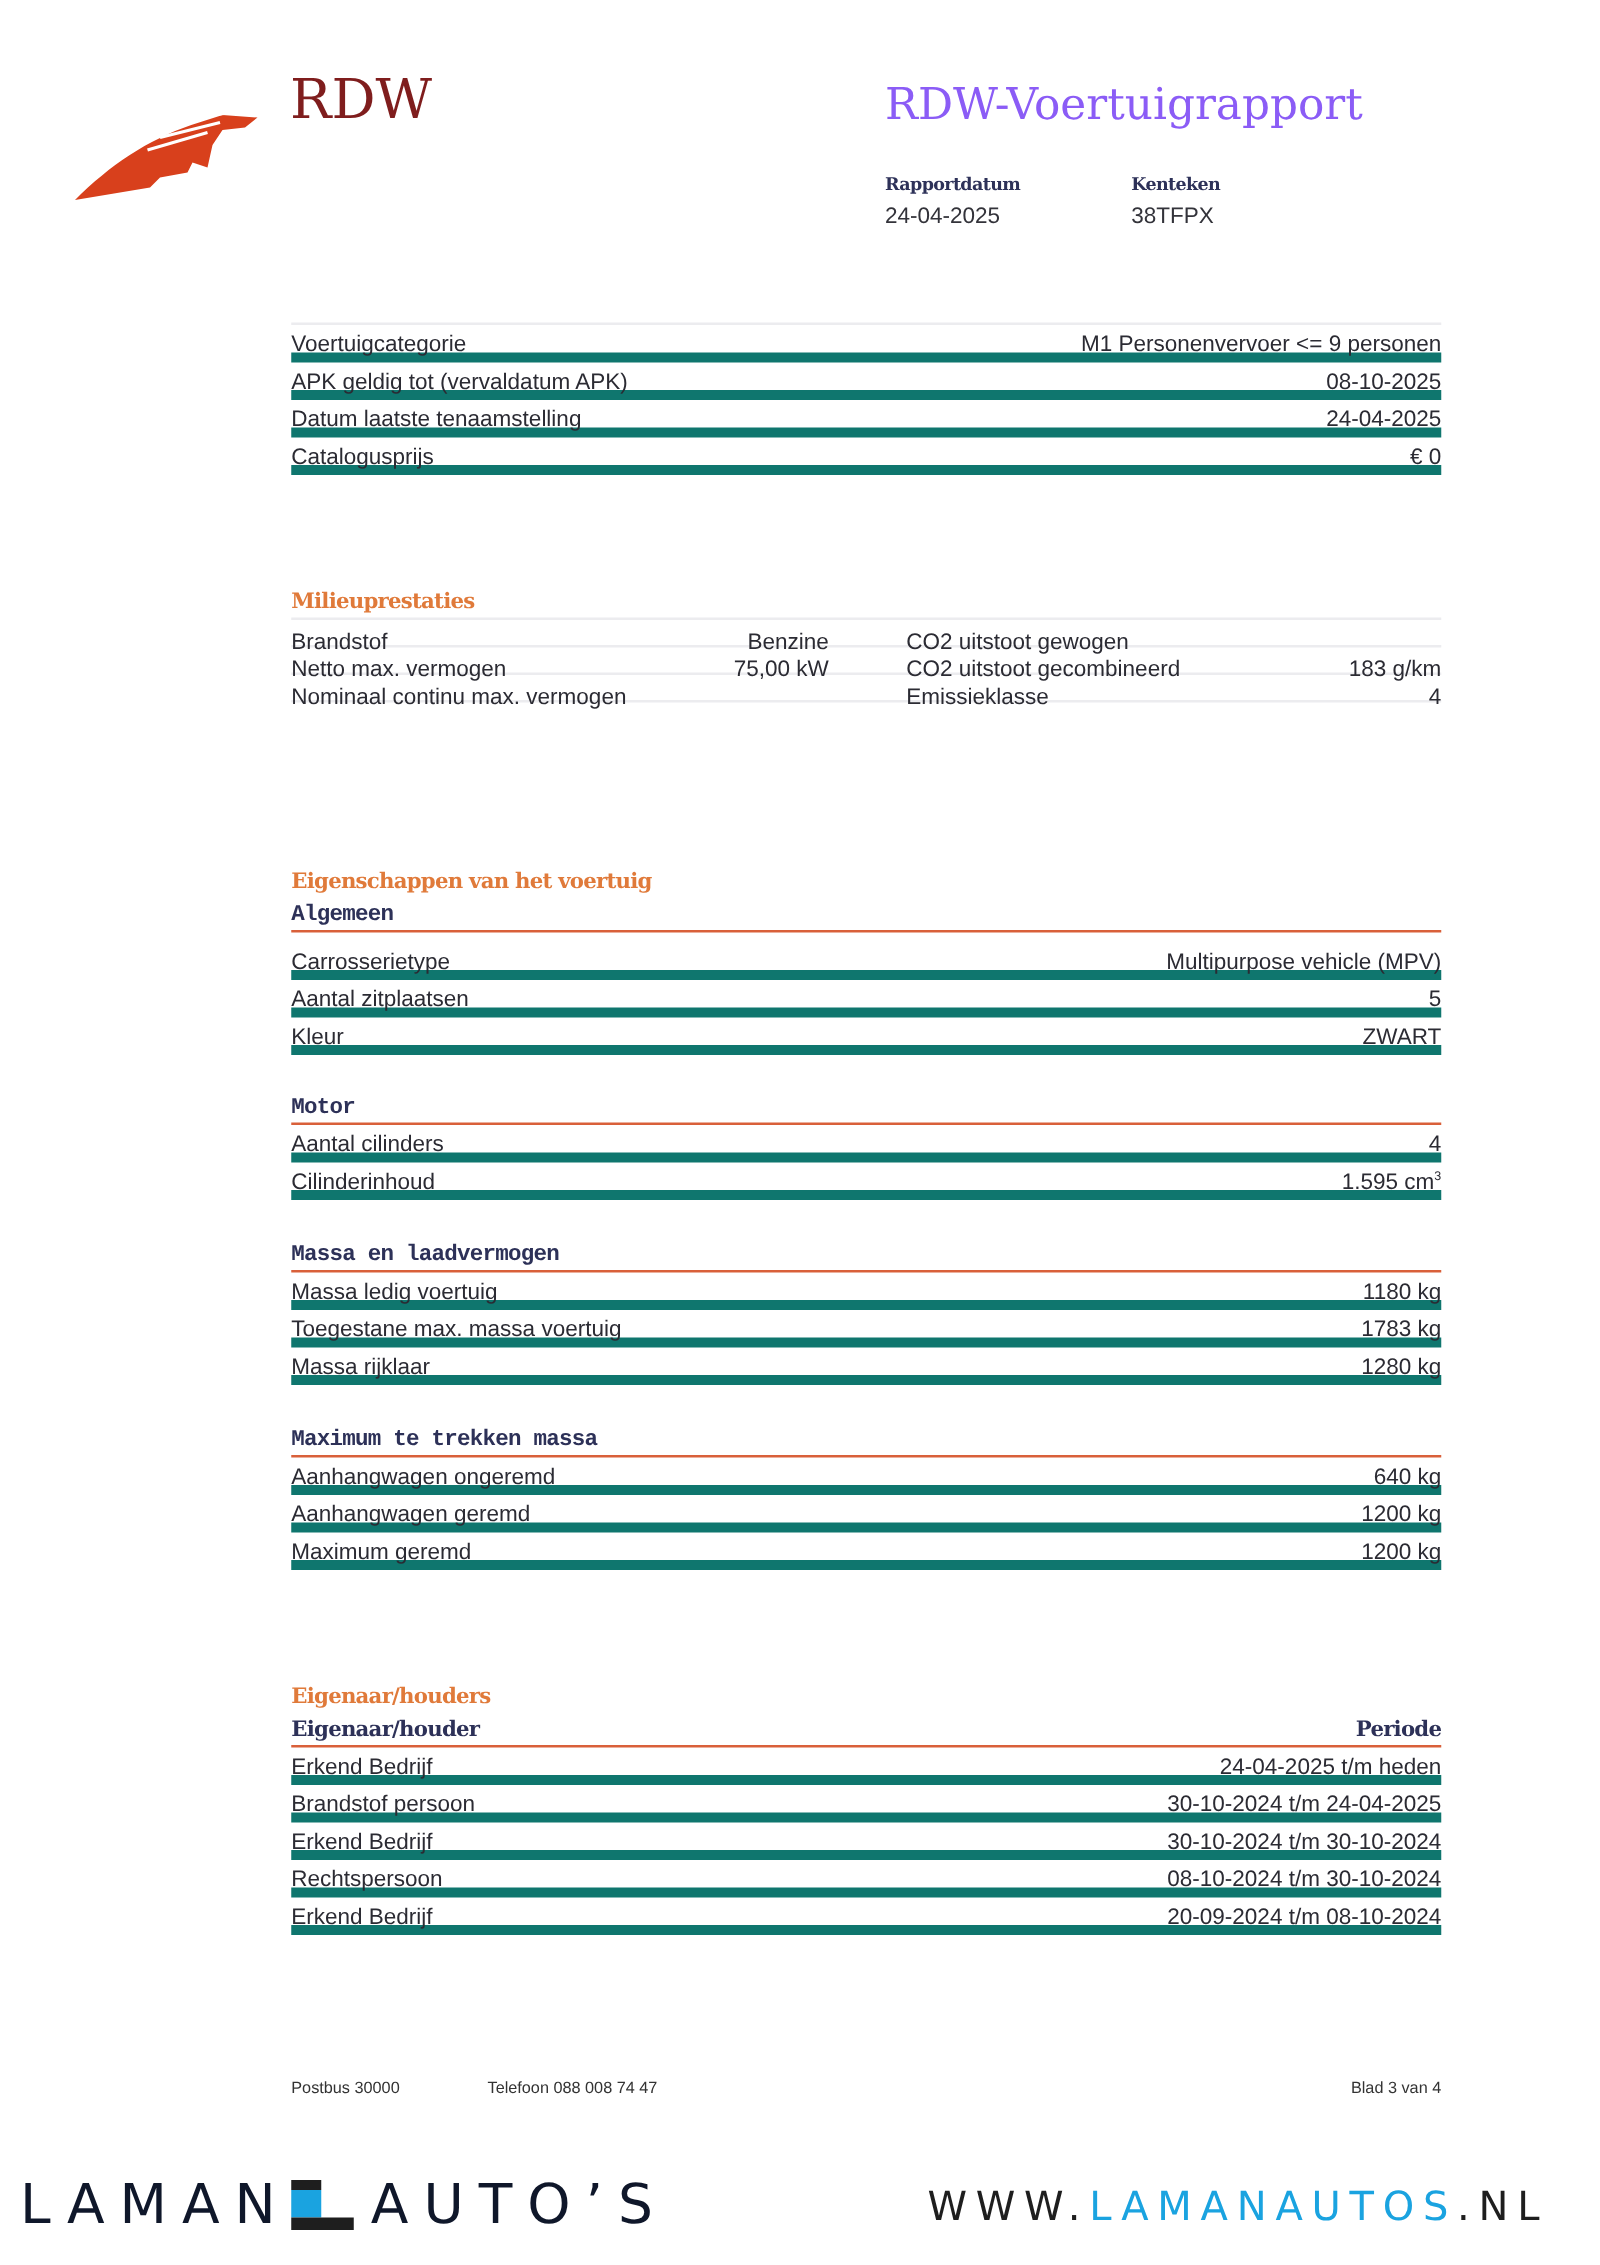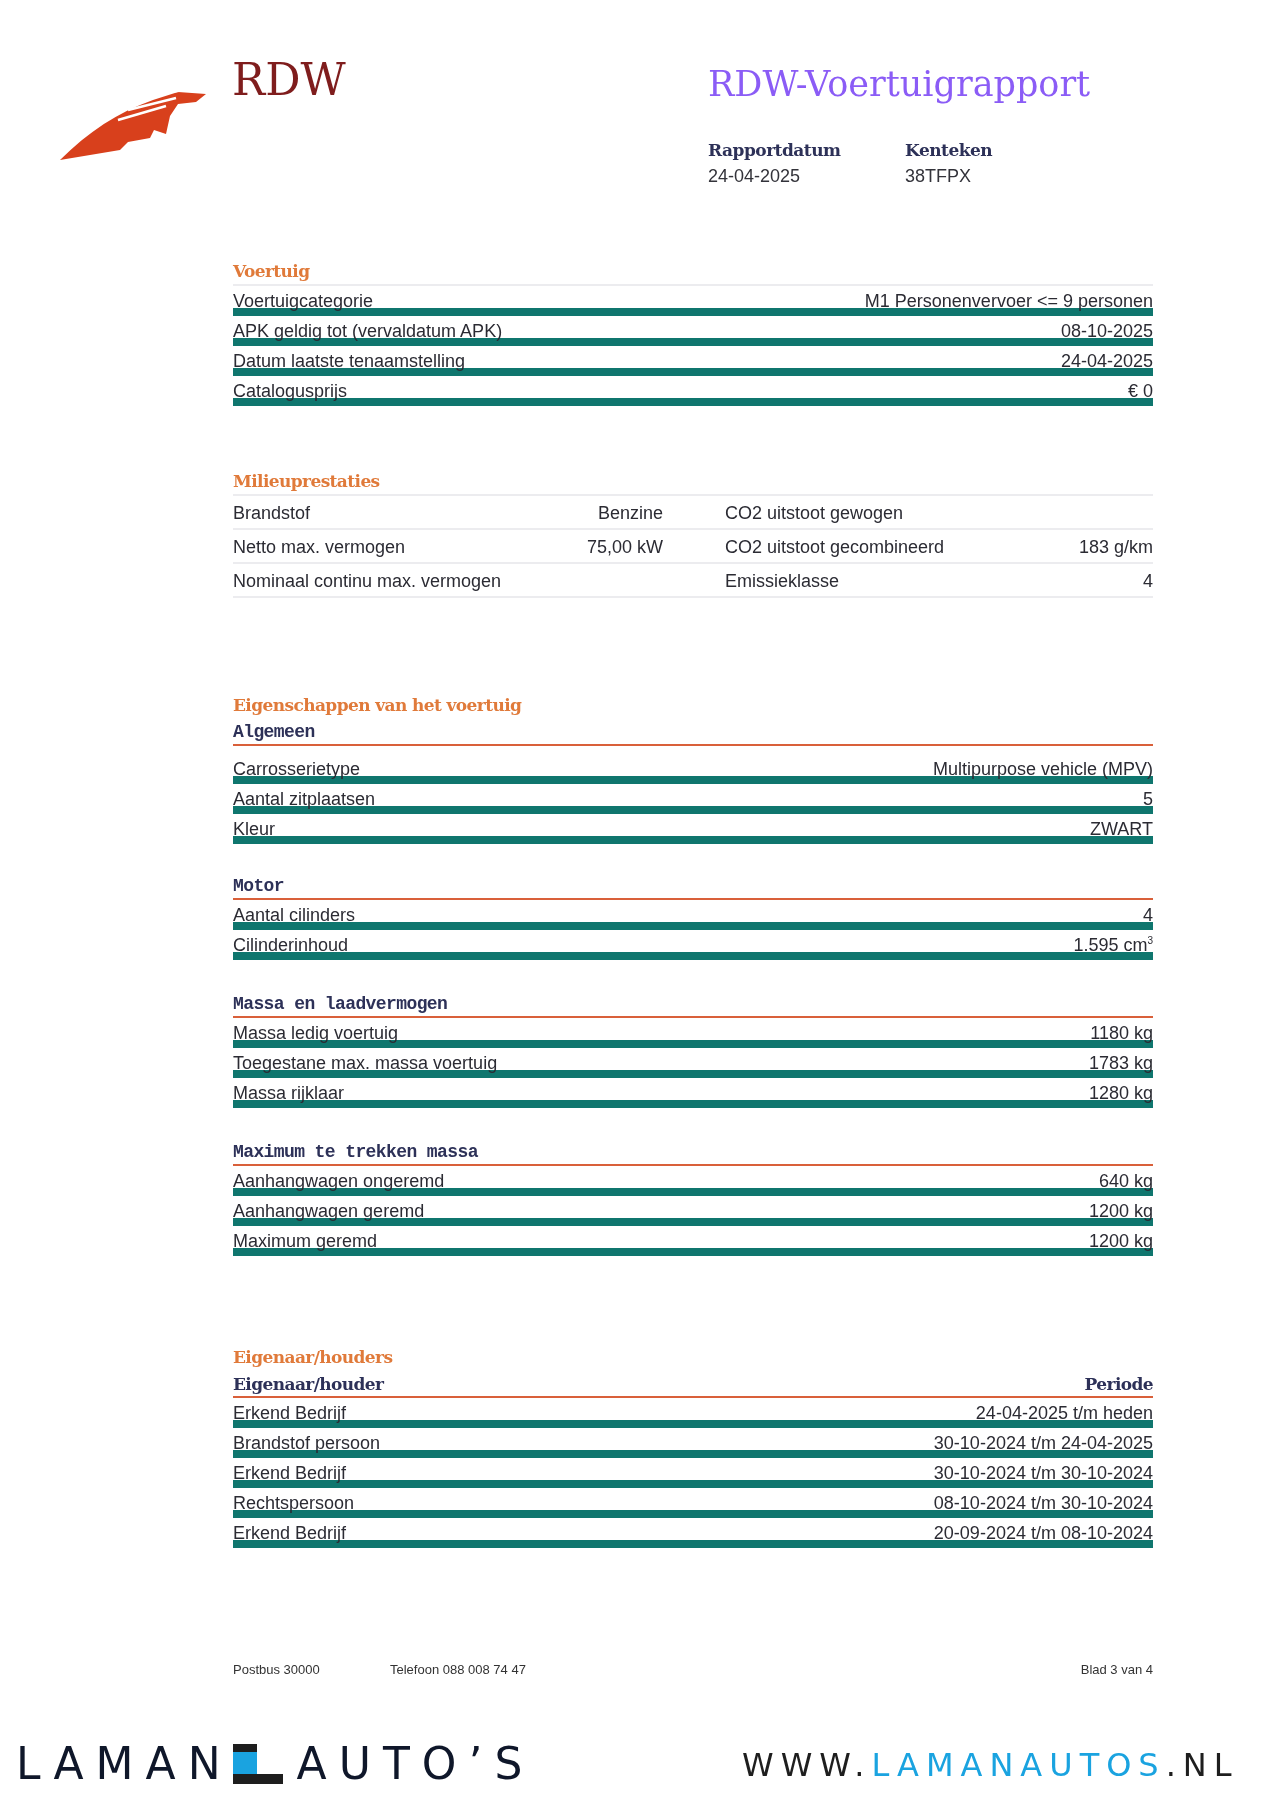--- a/index.html
+++ b/index.html
@@ -4,36 +4,36 @@
 <style>
   * { box-sizing: border-box; margin: 0; padding: 0; }
   html, body { width: 1280px; height: 1812px; background: #ffffff; overflow: hidden; }
   body { position: relative; font-family: "Liberation Sans", sans-serif; color: #2b2b33; }
 
   .logo-mark { position: absolute; left: 58px; top: 82px; width: 150px; height: 80px; }
   .logo-text { position: absolute; left: 232px; top: 54px; font-family: "DejaVu Serif", serif; font-size: 44px; color: #7f1d1d; letter-spacing: 0px; }
 
   .report-title { position: absolute; left: 708px; top: 64px; font-family: "DejaVu Serif", serif; font-size: 35px; color: #8b5cf6; }
   .meta { position: absolute; top: 140px; }
-  .meta .lbl { font-family: "DejaVu Serif", serif; font-weight: bold; font-size: 17px; color: #2d3158; letter-spacing: -0.5px; }
+  .meta .lbl { font-family: "DejaVu Serif", serif; font-weight: bold; font-size: 14px; color: #2d3158; letter-spacing: -0.5px; }
   .meta .val { font-size: 18px; color: #33333a; margin-top: 6px; }
   .meta-date { left: 708px; }
   .meta-plate { left: 905px; }
 
   .content { position: absolute; left: 233px; width: 920px; }
 
   .sec-title { font-family: "DejaVu Serif", serif; font-weight: bold; font-size: 17px; color: #e07a3a; letter-spacing: -0.6px; height: 26px; line-height: 26px; }
   .sub-title { font-family: Liberation Mono, monospace; font-weight: bold; font-size: 18px; color: #2d3158; letter-spacing: -0.6px; height: 28px; line-height: 28px; border-bottom: 2px solid #d9603a; }
   .sub-title.serif { font-family: "DejaVu Serif", serif; font-size: 17px; }
   .sub-title .right { float: right; }
 
   .row { display: flex; justify-content: space-between; height: 30px; line-height: 30px; font-size: 18px; color: #2b2b33; border-bottom: 8px solid #0f766e; }
   .rows-top { border-top: 2px solid #ececef; }
 
-  .row4 { display: flex; height: 34px; line-height: 34px; font-size: 18px; color: #2b2b33; border-bottom: 2px solid #ececef; }
+  .row4 { display: flex; height: 22px; line-height: 34px; font-size: 18px; color: #2b2b33; border-bottom: 2px solid #ececef; }
   .row4 .c1 { width: 290px; }
   .row4 .c2 { width: 140px; text-align: right; }
   .row4 .c3 { width: 380px; padding-left: 62px; }
   .row4 .c4 { width: 110px; text-align: right; }
 
   .sup { font-size: 10px; vertical-align: super; line-height: 0; }
 
   .footer { position: absolute; left: 233px; width: 920px; top: 1662px; font-size: 13px; color: #333; }
   .footer .f1 { position: absolute; left: 0; }
   .footer .f2 { position: absolute; left: 157px; }
@@ -63,21 +63,20 @@
 <div class="meta meta-date">
   <div class="lbl">Rapportdatum</div>
   <div class="val">24-04-2025</div>
 </div>
 <div class="meta meta-plate">
   <div class="lbl">Kenteken</div>
   <div class="val">38TFPX</div>
 </div>
 
 <div class="content" style="top:258px;">
-  <div class="sec-title">Voertuig</div>
   <div class="rows-top">
     <div class="row">
         <span>Voertuigcategorie</span>
         <span>M1 Personenvervoer &lt;= 9 personen</span>
       </div>
     <div class="row">
         <span>APK geldig tot (vervaldatum APK)</span>
         <span>08-10-2025</span>
       </div>
     <div class="row">

